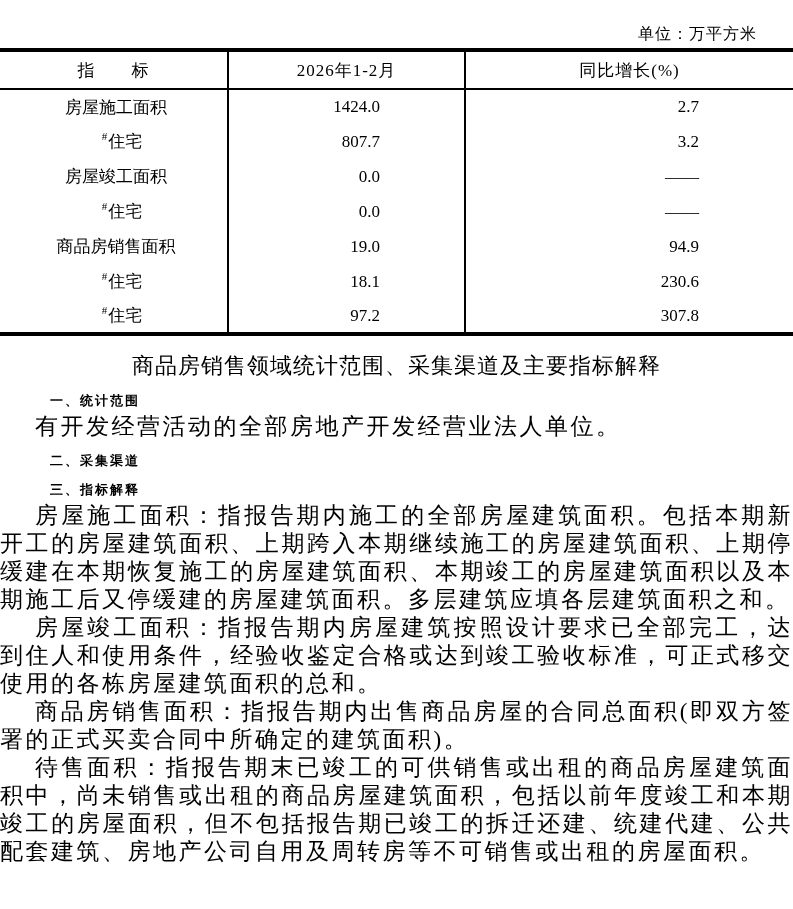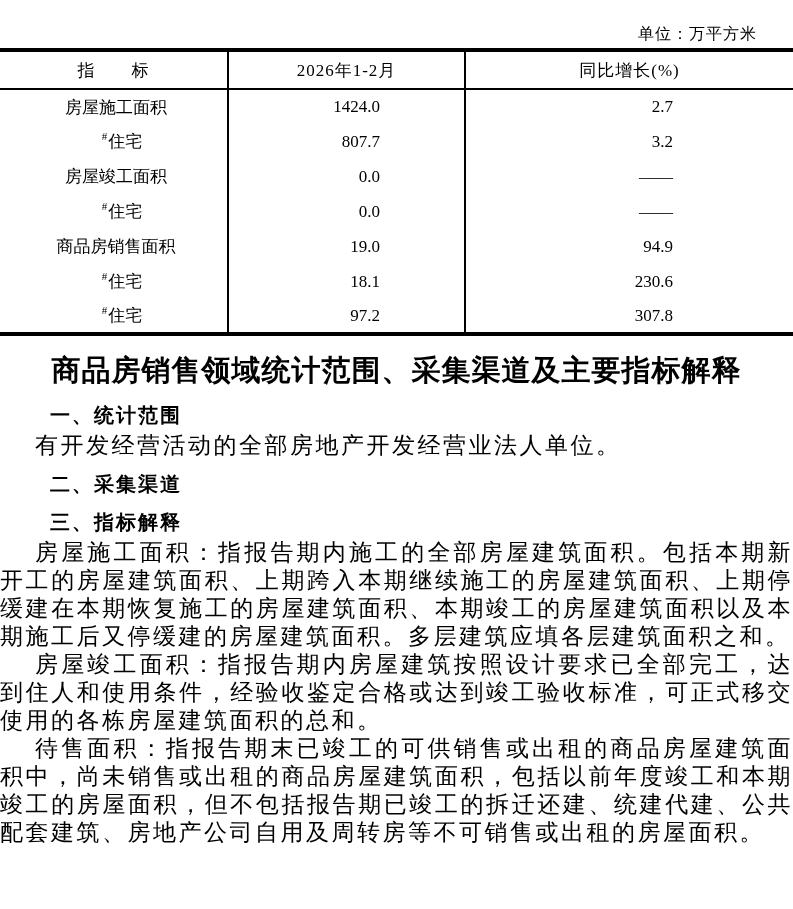--- a/index.html
+++ b/index.html
@@ -31,39 +31,39 @@
     font-weight: normal;
     height: 39px;
     text-align: center;
     border-bottom: 2px solid #000000;
     letter-spacing: 1px;
   }
   table.stat-table td { height: 35px; }
   .v-sep { border-right: 2px solid #000000; }
   .col-label { width: 228px; text-align: center; padding-left: 4px; }
   .col-value { width: 237px; text-align: right; padding-right: 84px; }
-  .col-growth { text-align: right; padding-right: 120px; }
+  .col-growth { text-align: right; padding-right: 94px; }
   tr.sub .col-label { padding-left: 17px; }
   sup.hash {
     font-size: 11px;
     vertical-align: super;
     line-height: 0;
     margin-right: 1px;
   }
   .doc-title {
     margin: 15px 0 4px 0;
     text-align: center;
-    font-size: 29px;
-    font-weight: bold;
+    font-size: 22px;
+    font-weight: normal;
     letter-spacing: 1px;
     font-family: "Liberation Serif", "DejaVu Serif", serif;
   }
   .section-heading {
     margin: 11px 0 3px 50px;
-    font-size: 20px;
+    font-size: 13px;
     font-weight: bold;
     letter-spacing: 2px;
     font-family: Liberation Mono, monospace;
   }
   .body-text {
     font-size: 23px;
     line-height: 28px;
     letter-spacing: 2.5px;
     text-align: justify;
     text-align-last: left;
@@ -127,15 +127,16 @@
   <h1 class="doc-title">商品房销售领域统计范围、采集渠道及主要指标解释</h1>
 
   <h2 class="section-heading">一、统计范围</h2>
   <p class="body-text">有开发经营活动的全部房地产开发经营业法人单位。</p>
 
   <h2 class="section-heading">二、采集渠道</h2>
 
   <h2 class="section-heading">三、指标解释</h2>
   <p class="body-text">房屋施工面积：指报告期内施工的全部房屋建筑面积。包括本期新开工的房屋建筑面积、上期跨入本期继续施工的房屋建筑面积、上期停缓建在本期恢复施工的房屋建筑面积、本期竣工的房屋建筑面积以及本期施工后又停缓建的房屋建筑面积。多层建筑应填各层建筑面积之和。</p>
   <p class="body-text">房屋竣工面积：指报告期内房屋建筑按照设计要求已全部完工，达到住人和使用条件，经验收鉴定合格或达到竣工验收标准，可正式移交使用的各栋房屋建筑面积的总和。</p>
+  <p class="body-text">商品房销售面积：指报告期内出售商品房屋的合同总面积(即双方签署的正式买卖合同中所确定的建筑面积)。</p>
   <p class="body-text">待售面积：指报告期末已竣工的可供销售或出租的商品房屋建筑面积中，尚未销售或出租的商品房屋建筑面积，包括以前年度竣工和本期竣工的房屋面积，但不包括报告期已竣工的拆迁还建、统建代建、公共配套建筑、房地产公司自用及周转房等不可销售或出租的房屋面积。</p>
 
 </div>
 
 </body></html>

